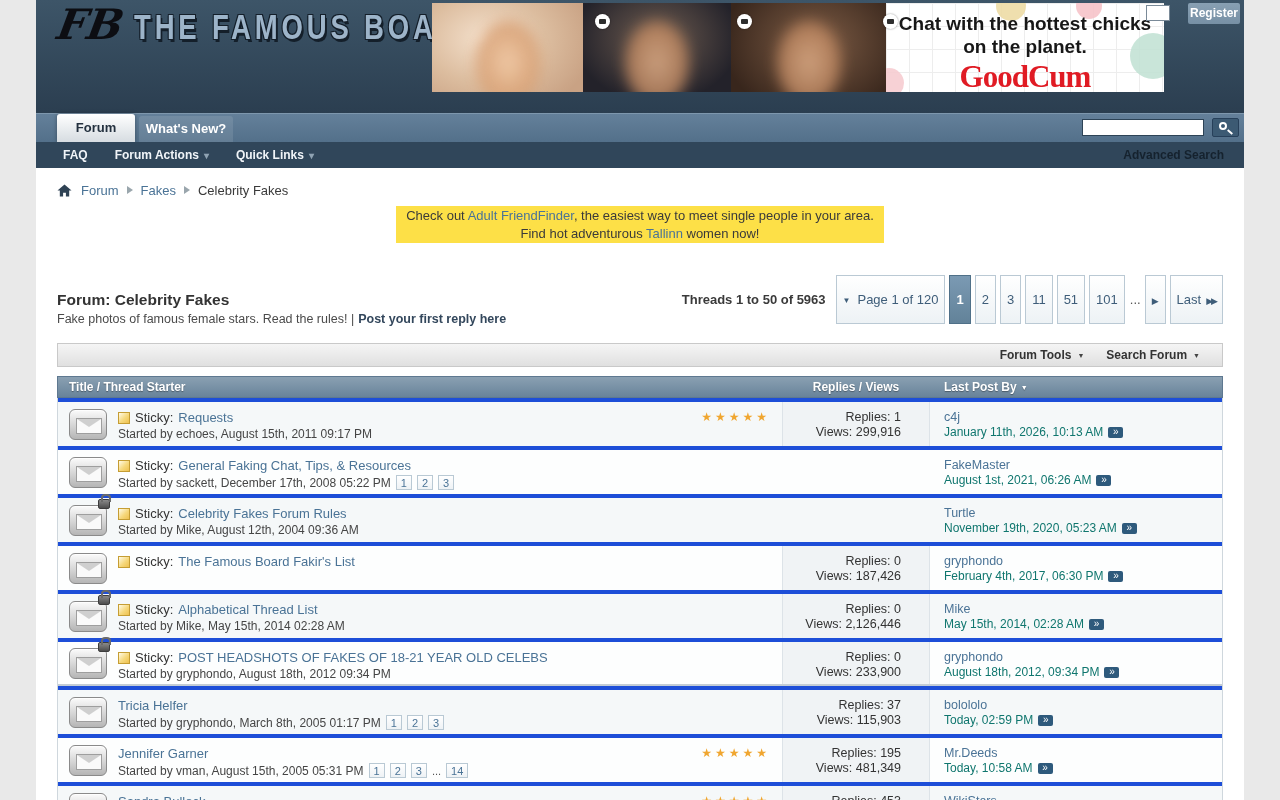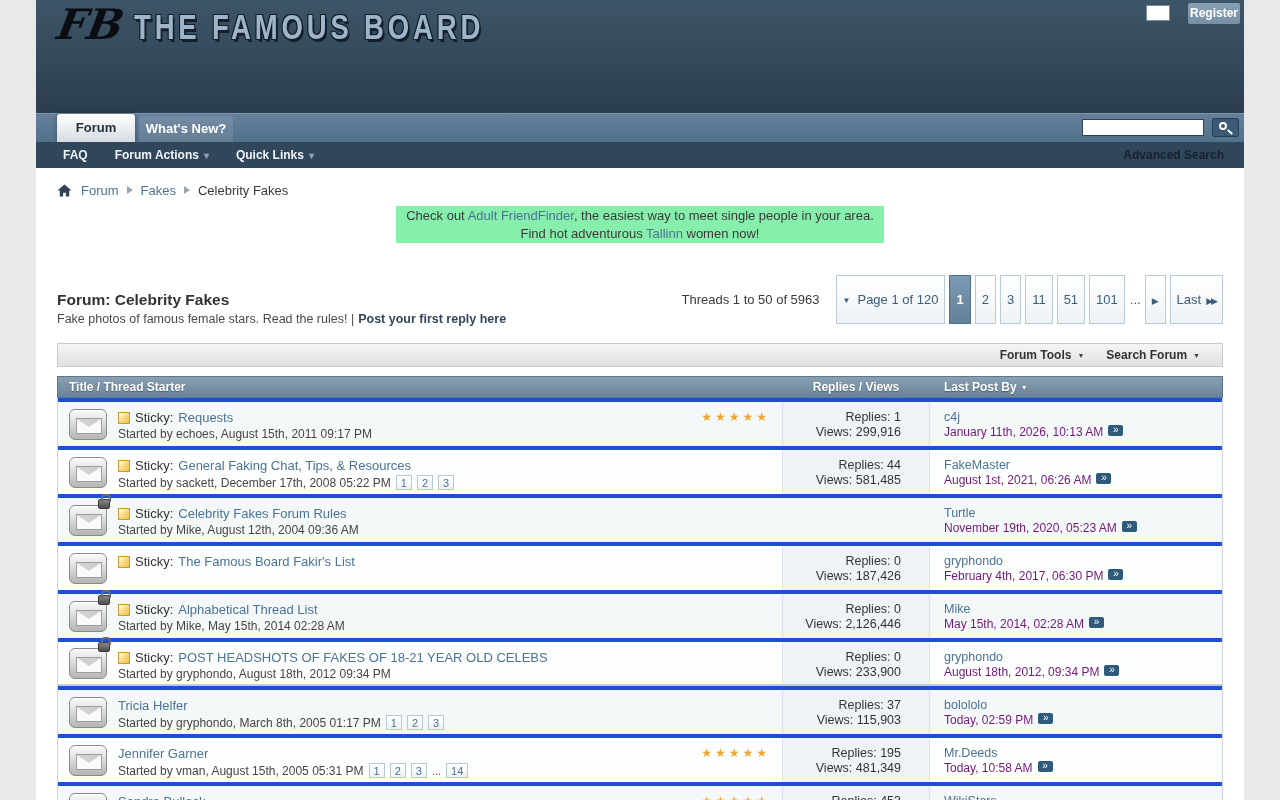--- a/index.html
+++ b/index.html
@@ -67,27 +67,27 @@
   
   .content { position:relative; background:#fff; height:632px; padding:0 21px; overflow:hidden; }
 
   .breadcrumb { margin-top:13px; display:flex; align-items:center; font-size:13px; height:18px; }
   .home-ic { margin-right:9px; display:inline-flex; }
   .bc-link { color:#4a7396; cursor:pointer; }
   .bc-sep { width:0; height:0; border-left:6px solid #9aa6ad; border-top:4px solid transparent;
     border-bottom:4px solid transparent; margin:0 8px; }
   .bc-current { color:#3a3a3a; }
 
-  .notice { width:488px; margin:7px auto 0; background:#86efac; height:37px; text-align:center;
+  .notice { width:488px; margin:7px auto 0; background:#fde047; height:37px; text-align:center;
     font-size:13px; line-height:18px; color:#3a3a3a; display:flex; flex-direction:column; justify-content:center; }
   .notice .nlink { color:#4a7396; cursor:pointer; }
 
   .forum-head { position:relative; margin-top:32px; height:58px; }
   .paging { position:absolute; top:0; right:0; display:flex; align-items:center; font-size:13px; color:#3a3a3a; }
-  .pg-label { margin-right:12px; }
+  .pg-label { margin-right:6px;font-weight:bold; }
   .pgbtn { display:inline-block; border:1px solid #bac9d4; background:linear-gradient(#ffffff,#edf2f5);
     color:#3e5d79; font-size:13px; padding:16px 6px; margin-left:4px; cursor:pointer; white-space:nowrap; }
   .pgbtn.active { background:linear-gradient(#7b9ab3,#628299); color:#fff; font-weight:bold; border-color:#4f7088; }
   .pg-ellipsis { margin-left:5px; color:#555; }
   .pg-dropdown::before { content:"▼"; font-size:8px; margin-right:7px; color:#3e5d79; vertical-align:1px; }
   .pg-next::before { content:"▶"; font-size:9px; color:#3e5d79; }
   .pg-last::after { content:"▶▶"; font-size:9px; letter-spacing:-2px; margin-left:5px; }
   .fh-title { margin:0; padding-top:16px; font-size:15.5px; font-weight:bold; color:#333; }
   .fh-desc { font-size:12.5px; color:#4a4a4a; margin-top:3px; }
   .fh-cta { font-weight:bold; color:#33475c; margin-left:4px; cursor:pointer; }
@@ -128,34 +128,51 @@
   .line2 { font-size:12px; color:#454545; margin-top:1px; display:flex; align-items:center; }
   .pg-mini { border:1px solid #b9c9d4; background:linear-gradient(#fff,#eef2f5); color:#4a7396; cursor:pointer;
     font-size:11px; padding:0 4px; height:15px; line-height:14px; margin-left:5px; }
   .pg-mini:first-of-type { margin-left:10px; }
   .mini-ellipsis { margin-left:5px; color:#555; font-size:11px; }
   .stars { position:absolute; right:12px; top:8px; color:#f0a630; font-size:12px; letter-spacing:3px; }
   .cell-replies { width:148px; background:#f0f3f5; border-left:1px solid #dde3e8; border-right:1px solid #dde3e8;
     text-align:right; padding:8px 28px 0 0; font-size:12.5px; color:#333; line-height:15px; }
   .cell-last { width:292px; padding:8px 0 0 14px; font-size:12.5px; }
   .luser { color:#4a7396; height:15px; cursor:pointer; }
-  .ldate { color:#701a75; display:flex; align-items:flex-start; font-size:12px; line-height:15px; }
+  .ldate { color:#0f766e; display:flex; align-items:center; font-size:12px; line-height:15px; }
   .goto { width:15px; height:11px; background:#2e5a7c; border-radius:2px; color:#fff; margin-left:5px;
     font-size:10px; line-height:10px; text-align:center; cursor:pointer; flex:none; }
   .goto::after { content:"»"; }
 </style>
 </head>
 <body>
 
 <div class="page">
 
   <div class="site-header">
     <span class="logo-fb">FB</span>
     <span class="logo-title">THE FAMOUS BOARD</span>
 
+    <div class="banner">
+      <div class="tile tile1"></div>
+      <div class="tile tile2"></div>
+      <div class="tile tile3"></div>
+      <span class="badge b1"></span>
+      <span class="badge b2"></span>
+      <span class="badge b3"></span>
+      <div class="ad-panel">
+        <span class="circ c-yellow"></span>
+        <span class="circ c-pink1"></span>
+        <span class="circ c-teal"></span>
+        <span class="circ c-pink2"></span>
+        <div class="ad-line">Chat with the hottest chicks</div>
+        <div class="ad-line">on the planet.</div>
+        <div class="ad-brand">GoodCum</div>
+      </div>
+    </div>
 
     <input class="login-input" value="" style="">
     <div class="register-btn">Register</div>
   </div>
 
   <div class="tabbar">
     <div class="tab tab-forum">Forum</div>
     <div class="tab tab-new">What's New?</div>
     <input class="search-input" value="" style="">
     <div class="search-btn">
@@ -267,24 +284,20 @@
               <span class="prefix">Sticky:</span>
               <span class="tlink">General Faking Chat, Tips, &amp; Resources</span>
             </div>
             <div class="line2">
               <span>Started by sackett, December 17th, 2008 05:22 PM</span>
               <span class="pg-mini">1</span>
               <span class="pg-mini">2</span>
               <span class="pg-mini">3</span>
             </div>
           </div>
-          <div class="cell-replies">
-            <div>Replies: 44</div>
-            <div>Views: 581,485</div>
-          </div>
           <div class="cell-last">
             <div class="luser">FakeMaster</div>
             <div class="ldate">
               <span>August 1st, 2021, 06:26 AM</span>
               <span class="goto"></span>
             </div>
           </div>
         </div>
         <div class="row">
           <div class="cell-icon">

